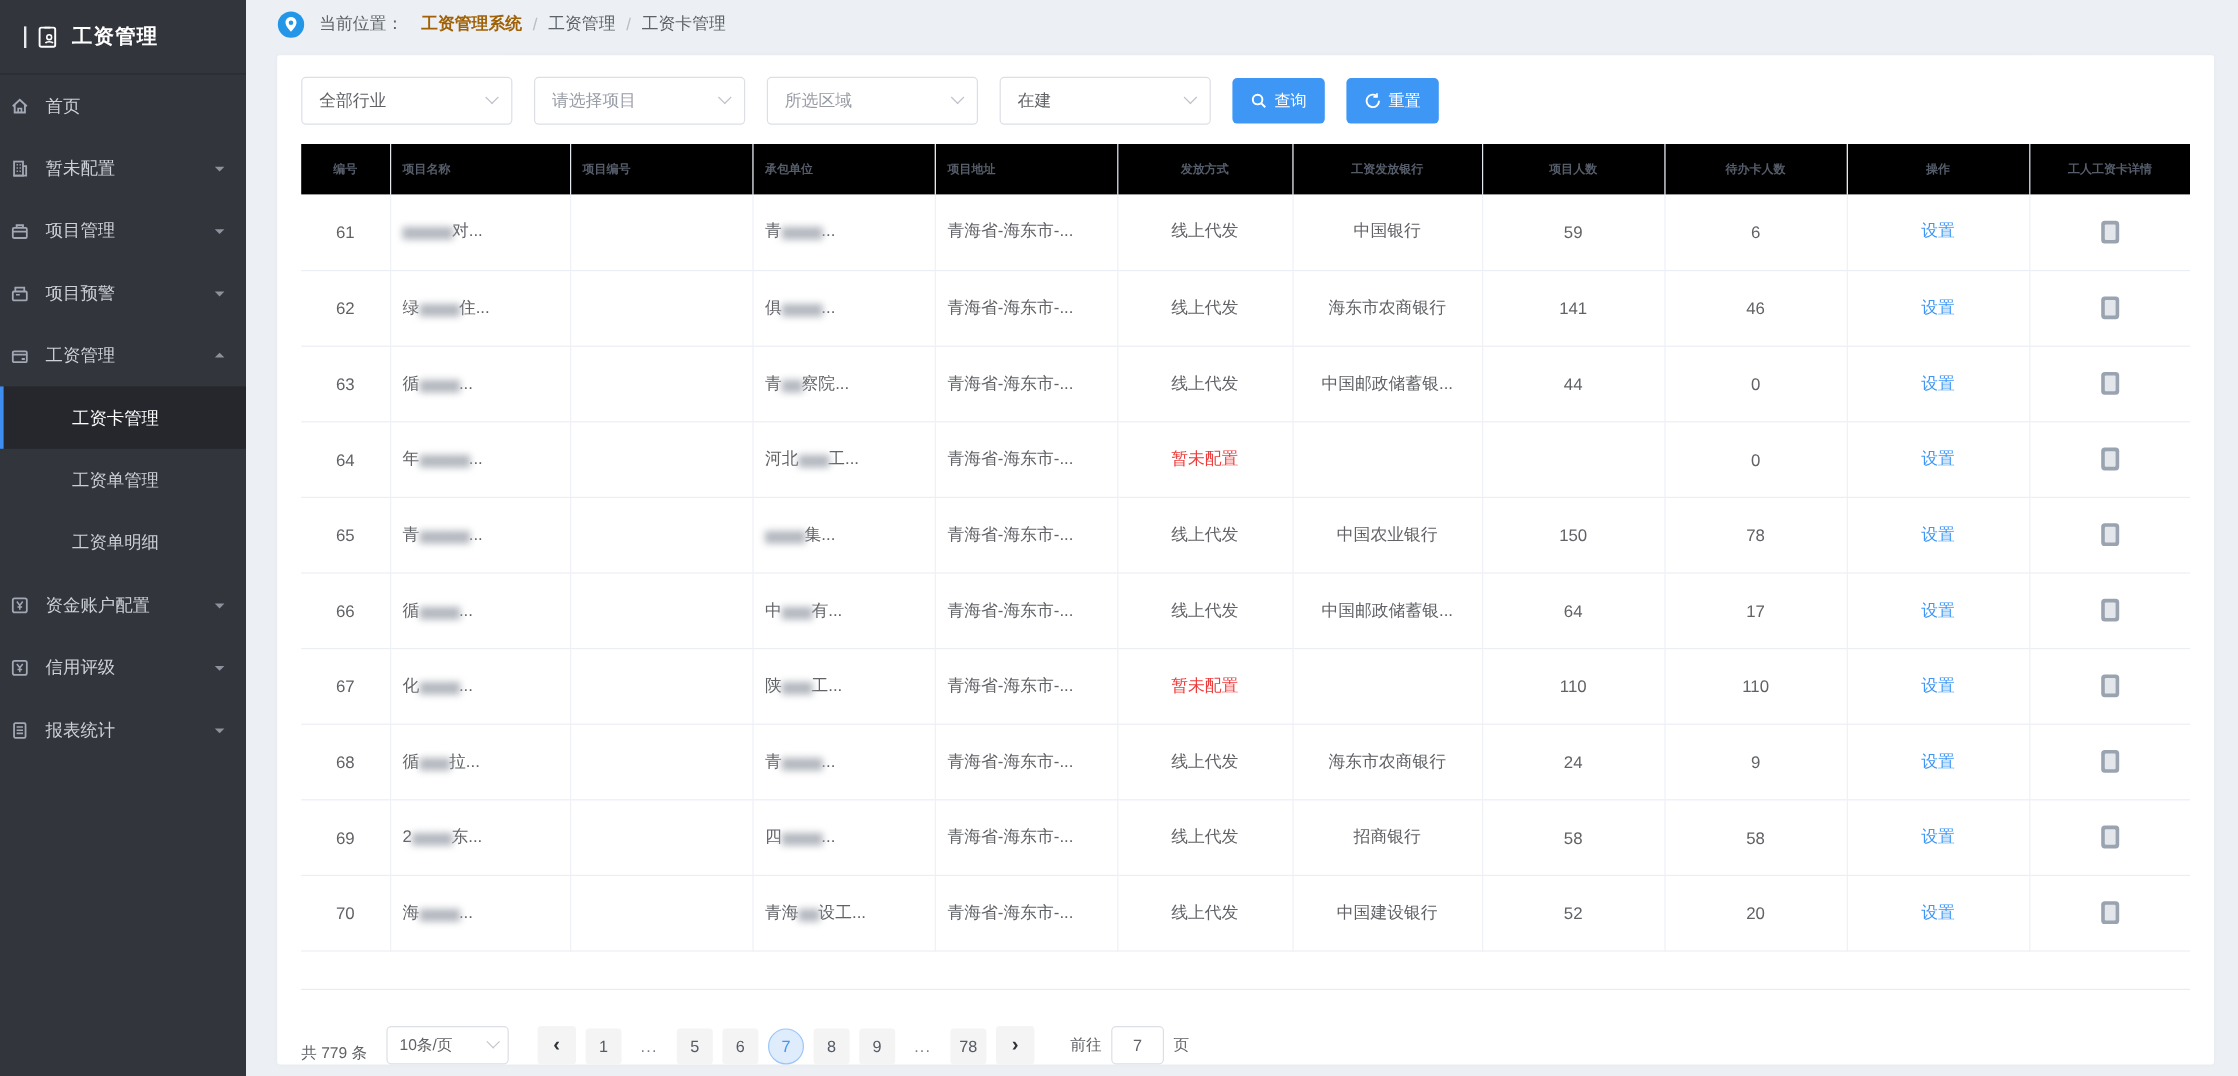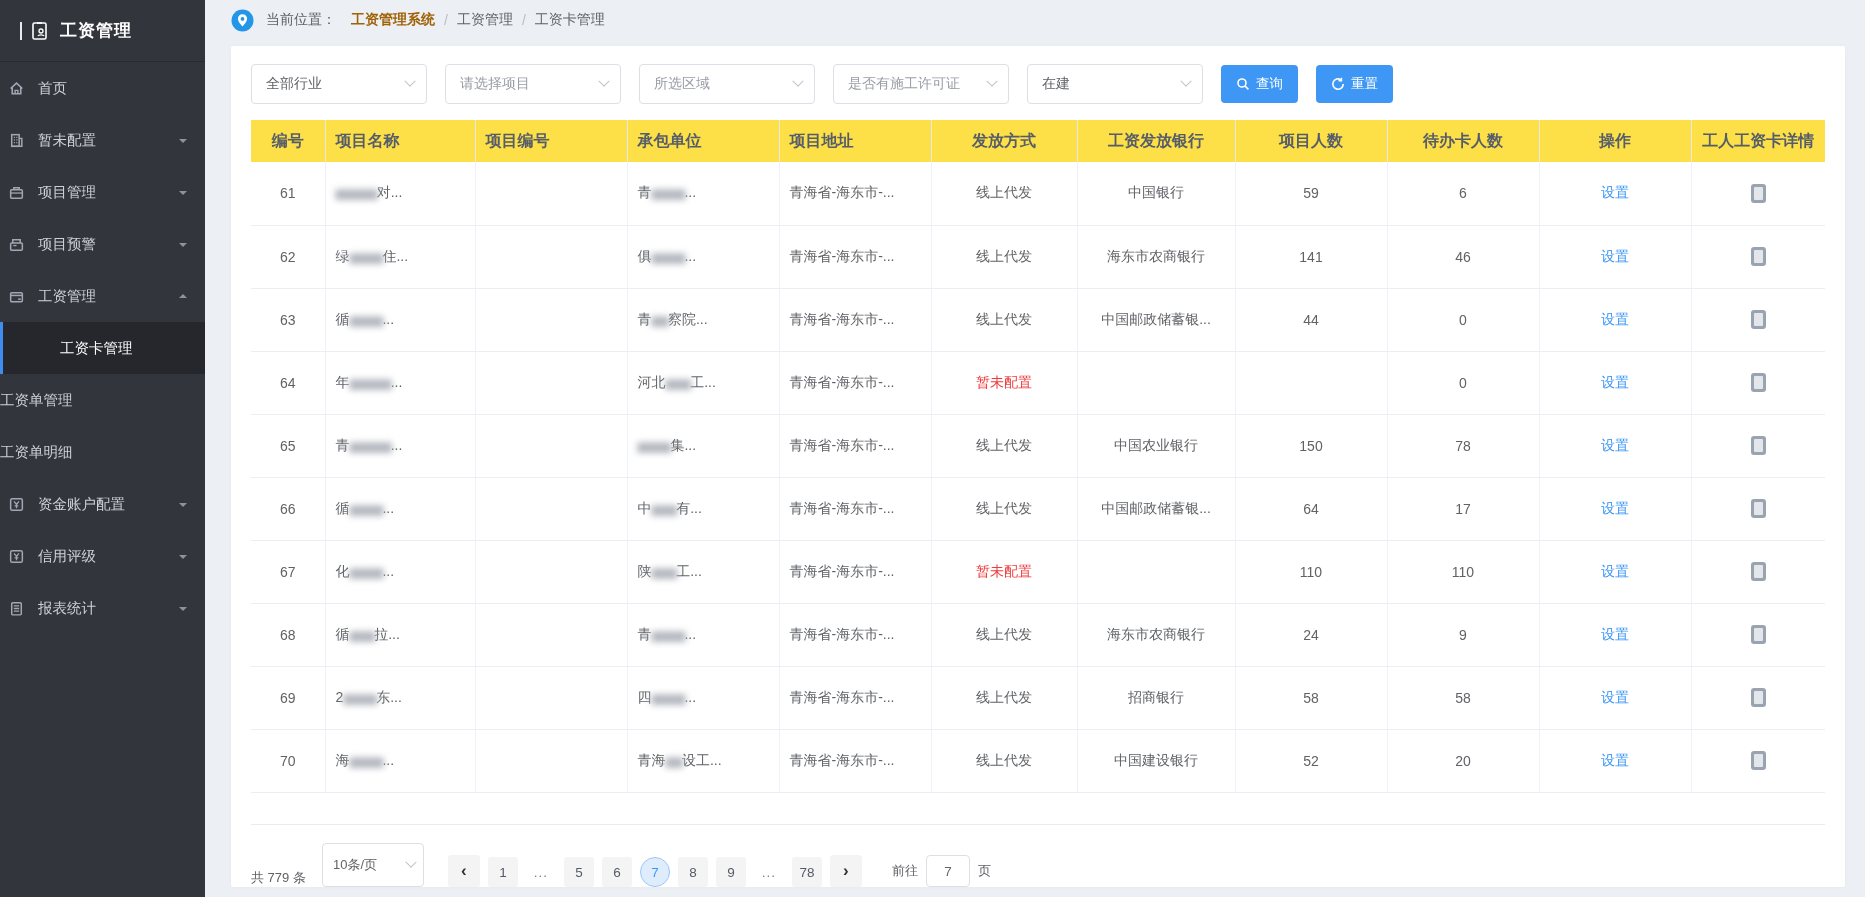--- a/index.html
+++ b/index.html
@@ -13,21 +13,21 @@
     border-bottom:1px solid rgba(0,0,0,.18); }
   .logo-bar { width:2px; height:18px; background:#e8eaee; margin-right:7px; }
   .logo-title { color:#fff; font-size:17px; font-weight:bold; letter-spacing:1px; margin-left:9px; }
   .menu-item { height:52px; display:flex; align-items:center; padding:0 18px 0 8px;
     font-size:14.5px; cursor:pointer; position:relative; color:#cdd1d8; }
   .menu-item .mi-icon { width:17px; height:17px; margin-right:13px; flex:none; display:flex; }
   .menu-item .mi-label { flex:1; }
   .arr { width:0; height:0; border:4.5px solid transparent; flex:none; }
   .arr.down { border-top-color:#8d929c; margin-top:5px; }
   .arr.up { border-bottom-color:#8d929c; margin-bottom:4px; }
-  .sub-item { height:52px; display:flex; align-items:center; 
+  .sub-item { height:52px; display:flex; align-items:center; padding-left:60px;
     font-size:14.5px; color:#ccd0d6; cursor:pointer; }
   .sub-item.active { background:#25272c; color:#fdfdfd; border-left:3px solid #3d8ef0; padding-left:57px; }
 
   
   .main { flex:1; display:flex; flex-direction:column; min-width:0; }
   .crumb-bar { height:40px; display:flex; align-items:center; padding-left:26px;
     font-size:14px; color:#5d6269; flex:none; }
   .crumb-bar .pin { width:23px; height:23px; margin-right:12px; flex:none; display:flex; }
   .crumb-root { font-weight:bold; color:#a16207; margin-left:15px; }
   .crumb-sep { color:#b8bcc4; margin:0 9px; }
@@ -46,37 +46,37 @@
   .caret { width:8px; height:8px; border-right:1.5px solid #c0c4cc; border-bottom:1.5px solid #c0c4cc;
     transform:rotate(45deg) translate(-2px,-2px); flex:none; }
   .btn { height:38px; padding:0 15px; background:#3e97f5; border:none; border-radius:4px;
     color:#fff; font-size:13.5px; display:flex; align-items:center; gap:6px; cursor:pointer; }
   .btn + .btn { margin-left:0; }
   .btn svg { flex:none; }
 
   
   .table-wrap { flex:1; border-bottom:1px solid #e7ebf2; min-height:0; }
   table { width:100%; border-collapse:collapse; table-layout:fixed; }
-  th { height:42px; background:#fde047; font-size:16px; color:#565d6a; font-weight:bold;
+  th { height:42px; background:#000000; font-size:10px; color:#565d6a; font-weight:bold;
     border-right:1px solid #e4e8ef; padding:0 10px; }
   th:last-child { border-right:none;margin-top:39px; }
   td { height:63px; font-size:14px; color:#606266; border-bottom:1px solid #ebeef5;
     border-right:1px solid #eef1f6; padding:0 10px; overflow:hidden; white-space:nowrap; }
   td:last-child { border-right:none; }
   .al { text-align:left; } .ac { text-align:center; }
   .blur { color:#b4b8bf; filter:blur(3px); letter-spacing:-1px; font-size:12px; }
   .red { color:#ee3b3b; font-weight:500; }
   .setting { color:#3e97f5; cursor:pointer; text-decoration:none; }
   .card-ico { display:inline-flex; width:15px; height:19px; background:#9aa3b0; border-radius:3px;
     align-items:center; justify-content:center; cursor:pointer; vertical-align:middle; }
   .card-ico i { display:block; width:9px; height:13px; background:#e3e7ec; border-radius:1px; }
 
   
   .pager { height:62px; display:flex; align-items:flex-end; font-size:13px; color:#606266; flex:none; }
-  .size-select { width:102px; height:44px; border:1px solid #dcdfe6; border-radius:4px;
+  .size-select { width:102px; height:32px; border:1px solid #dcdfe6; border-radius:4px;
     display:flex; align-items:center; padding:0 8px 0 10px; margin-left:16px; cursor:pointer; }
   .size-select .sel-text { font-size:13px; }
   .pg-nav { width:32px; height:32px; background:#f4f4f5; border-radius:3px; display:flex;
     align-items:center; justify-content:center; font-size:17px; font-weight:bold; color:#2f3338;
     cursor:pointer; margin:0 4px; }
   .pg-nav.prev { margin-left:24px; }
   .pg { min-width:30px; height:30px; background:#f4f4f5; border-radius:3px; display:flex;
     align-items:center; justify-content:center; margin:0 4px; cursor:pointer; color:#555b64;
     font-size:13.5px; }
   .pg.dots { background:transparent; cursor:default; letter-spacing:1px; color:#7a808a; }
@@ -231,24 +231,20 @@
         <div class="select">
           <span class="sel-text">全部行业</span>
           <i class="caret"></i>
         </div>
         <div class="select ph">
           <span class="sel-text">请选择项目</span>
           <i class="caret"></i>
         </div>
         <div class="select ph">
           <span class="sel-text">所选区域</span>
-          <i class="caret"></i>
-        </div>
-        <div class="select ph">
-          <span class="sel-text">是否有施工许可证</span>
           <i class="caret"></i>
         </div>
         <div class="select">
           <span class="sel-text">在建</span>
           <i class="caret"></i>
         </div>
         <button class="btn">
           <span style="display:flex">
             <svg width="14" height="14" viewBox="0 0 14 14">
                 <circle cx="6" cy="6" r="4" fill="none" stroke="#fff" stroke-width="1.6"></circle>

